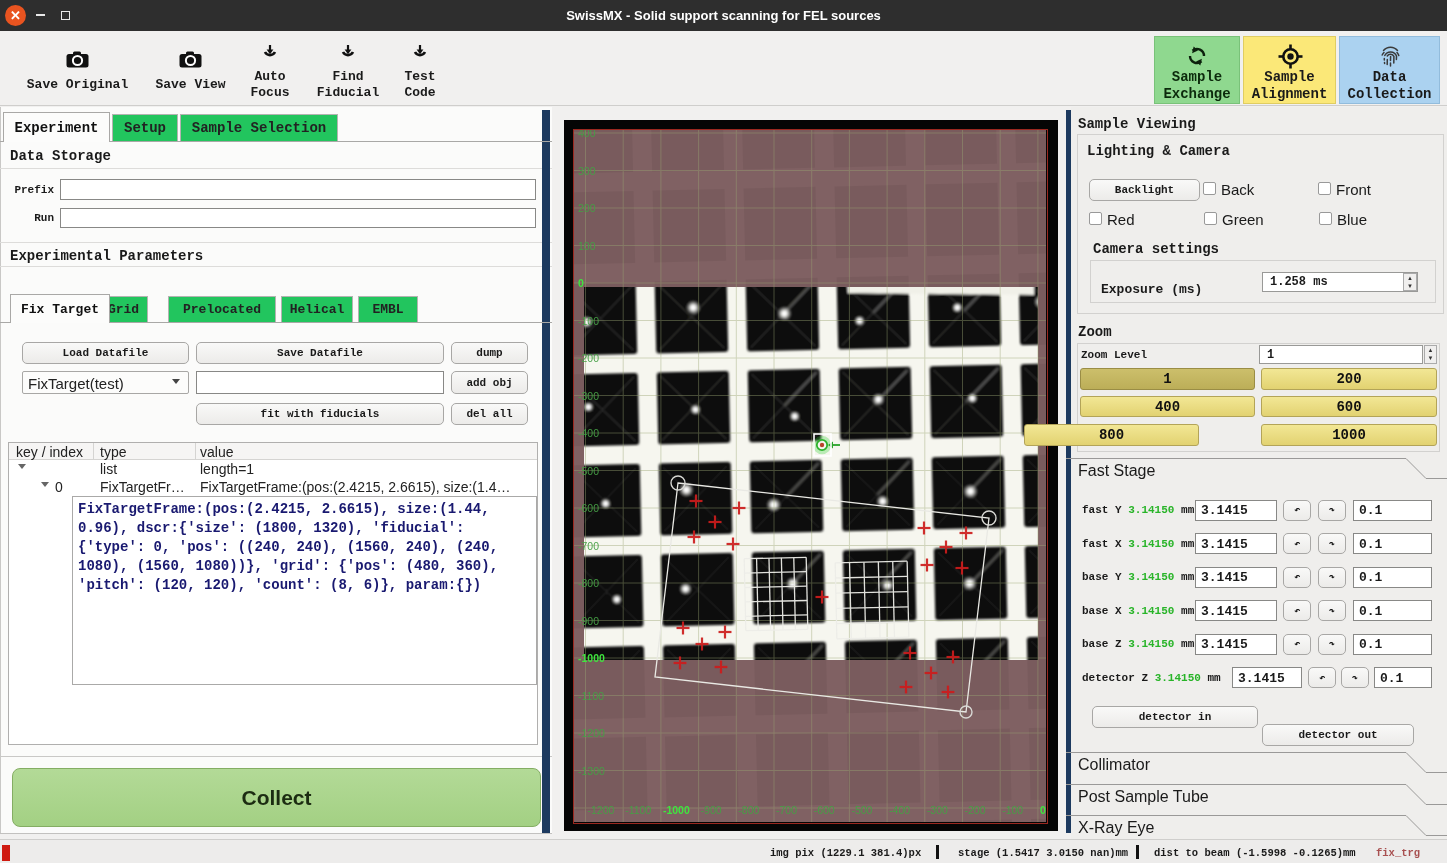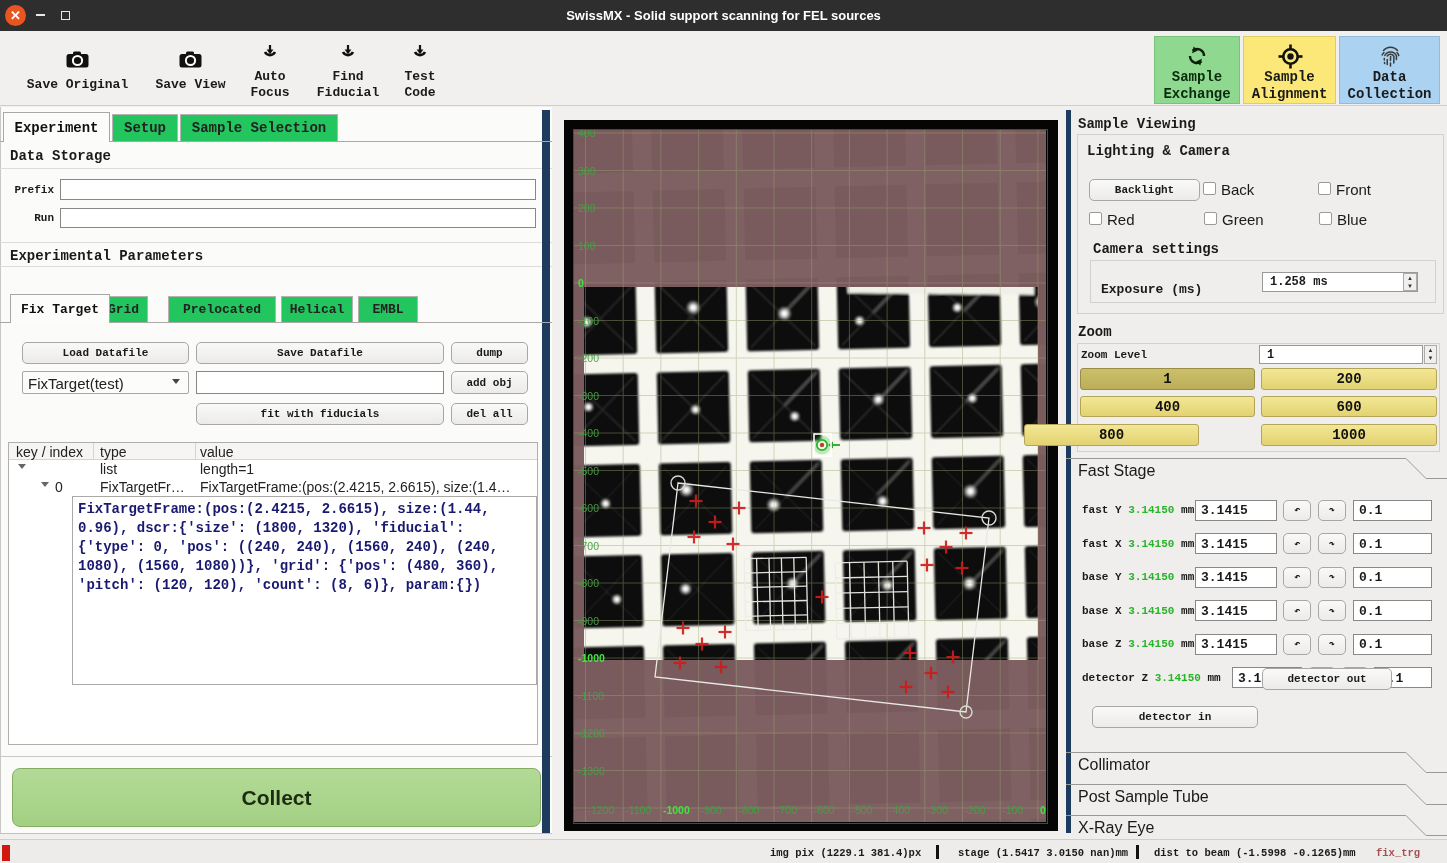--- a/index.html
+++ b/index.html
@@ -781,21 +781,21 @@
 <div class="mono abs" style="left:1359px;top:637px;font-size:13px">0.1</div>
 
 <div class="mono abs" style="left:1082px;top:671.5px;font-size:11px">detector Z <span class="grn">3.14150</span> mm</div>
 <div class="entry" style="left:1232px;top:667.0px;width:70px;height:21px"></div>
 <div class="mono abs" style="left:1238px;top:670.5px;font-size:13px">3.1415</div>
 <div class="btn" style="left:1308px;top:667.0px;width:28px;height:21px;font-size:10px">↶</div>
 <div class="btn" style="left:1341px;top:667.0px;width:28px;height:21px;font-size:10px">↷</div>
 <div class="entry" style="left:1374px;top:667.0px;width:58px;height:21px"></div>
 <div class="mono abs" style="left:1380px;top:670.5px;font-size:13px">0.1</div>
 <div class="btn" style="left:1092px;top:706px;width:166px;height:22px">detector in</div>
-<div class="btn" style="left:1262px;top:668px;width:130px;height:22px">detector out</div>
+<div class="btn" style="left:1262px;top:724px;width:152px;height:22px">detector out</div>
 <div class="secline" style="left:1066px;top:752px;width:340px"></div>
 <svg class="abs" style="left:1406px;top:752px" width="41" height="21" viewBox="0 0 41 21">
     <line x1="0" y1="0.5" x2="20" y2="20.5" stroke="#9a9998" stroke-width="1"></line>
     <line x1="20" y1="20.5" x2="41" y2="20.5" stroke="#9a9998" stroke-width="1"></line>
   </svg>
 <div class="abs" style="left:1078px;top:756px;font-size:16px;color:#1a1a1a">Collimator</div>
 <div class="secline" style="left:1066px;top:784px;width:340px"></div>
 <svg class="abs" style="left:1406px;top:784px" width="41" height="21" viewBox="0 0 41 21">
     <line x1="0" y1="0.5" x2="20" y2="20.5" stroke="#9a9998" stroke-width="1"></line>
     <line x1="20" y1="20.5" x2="41" y2="20.5" stroke="#9a9998" stroke-width="1"></line>

